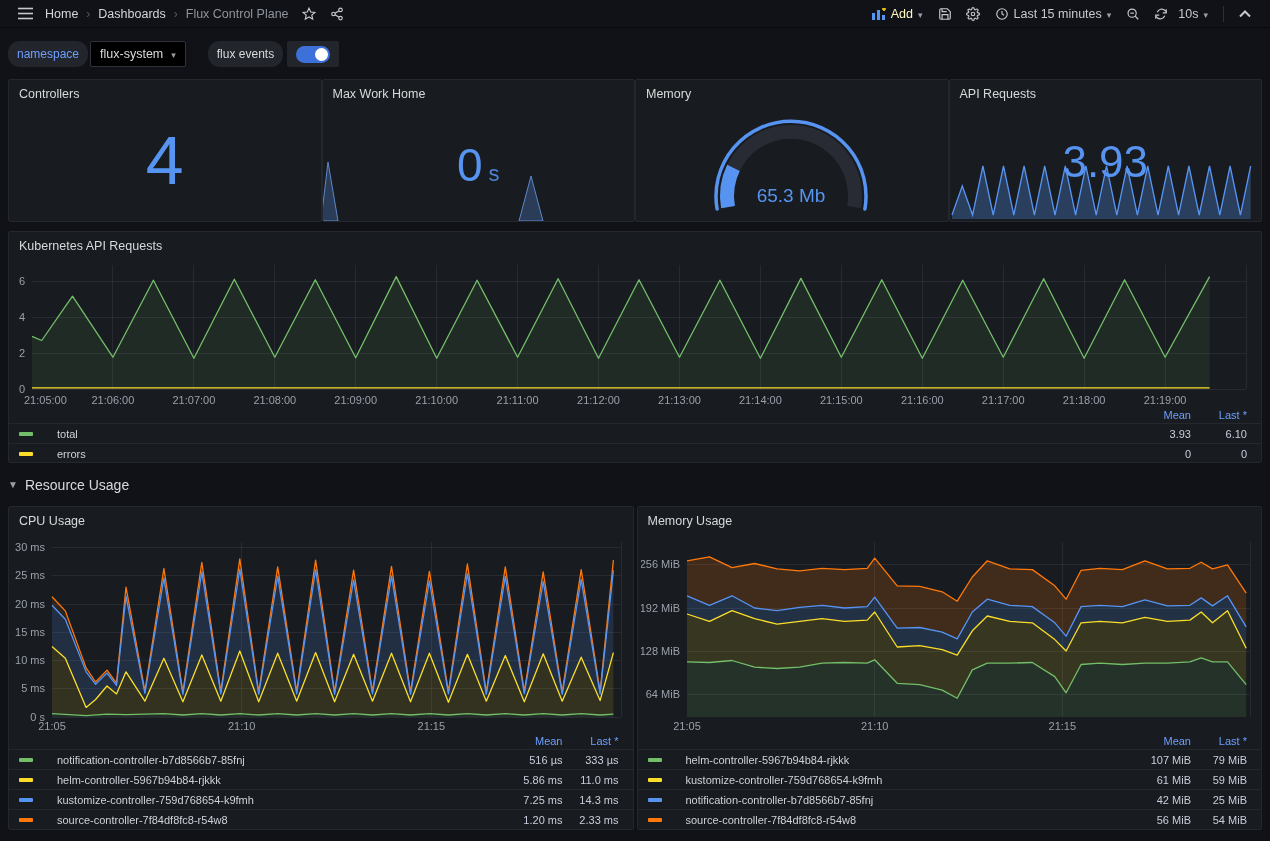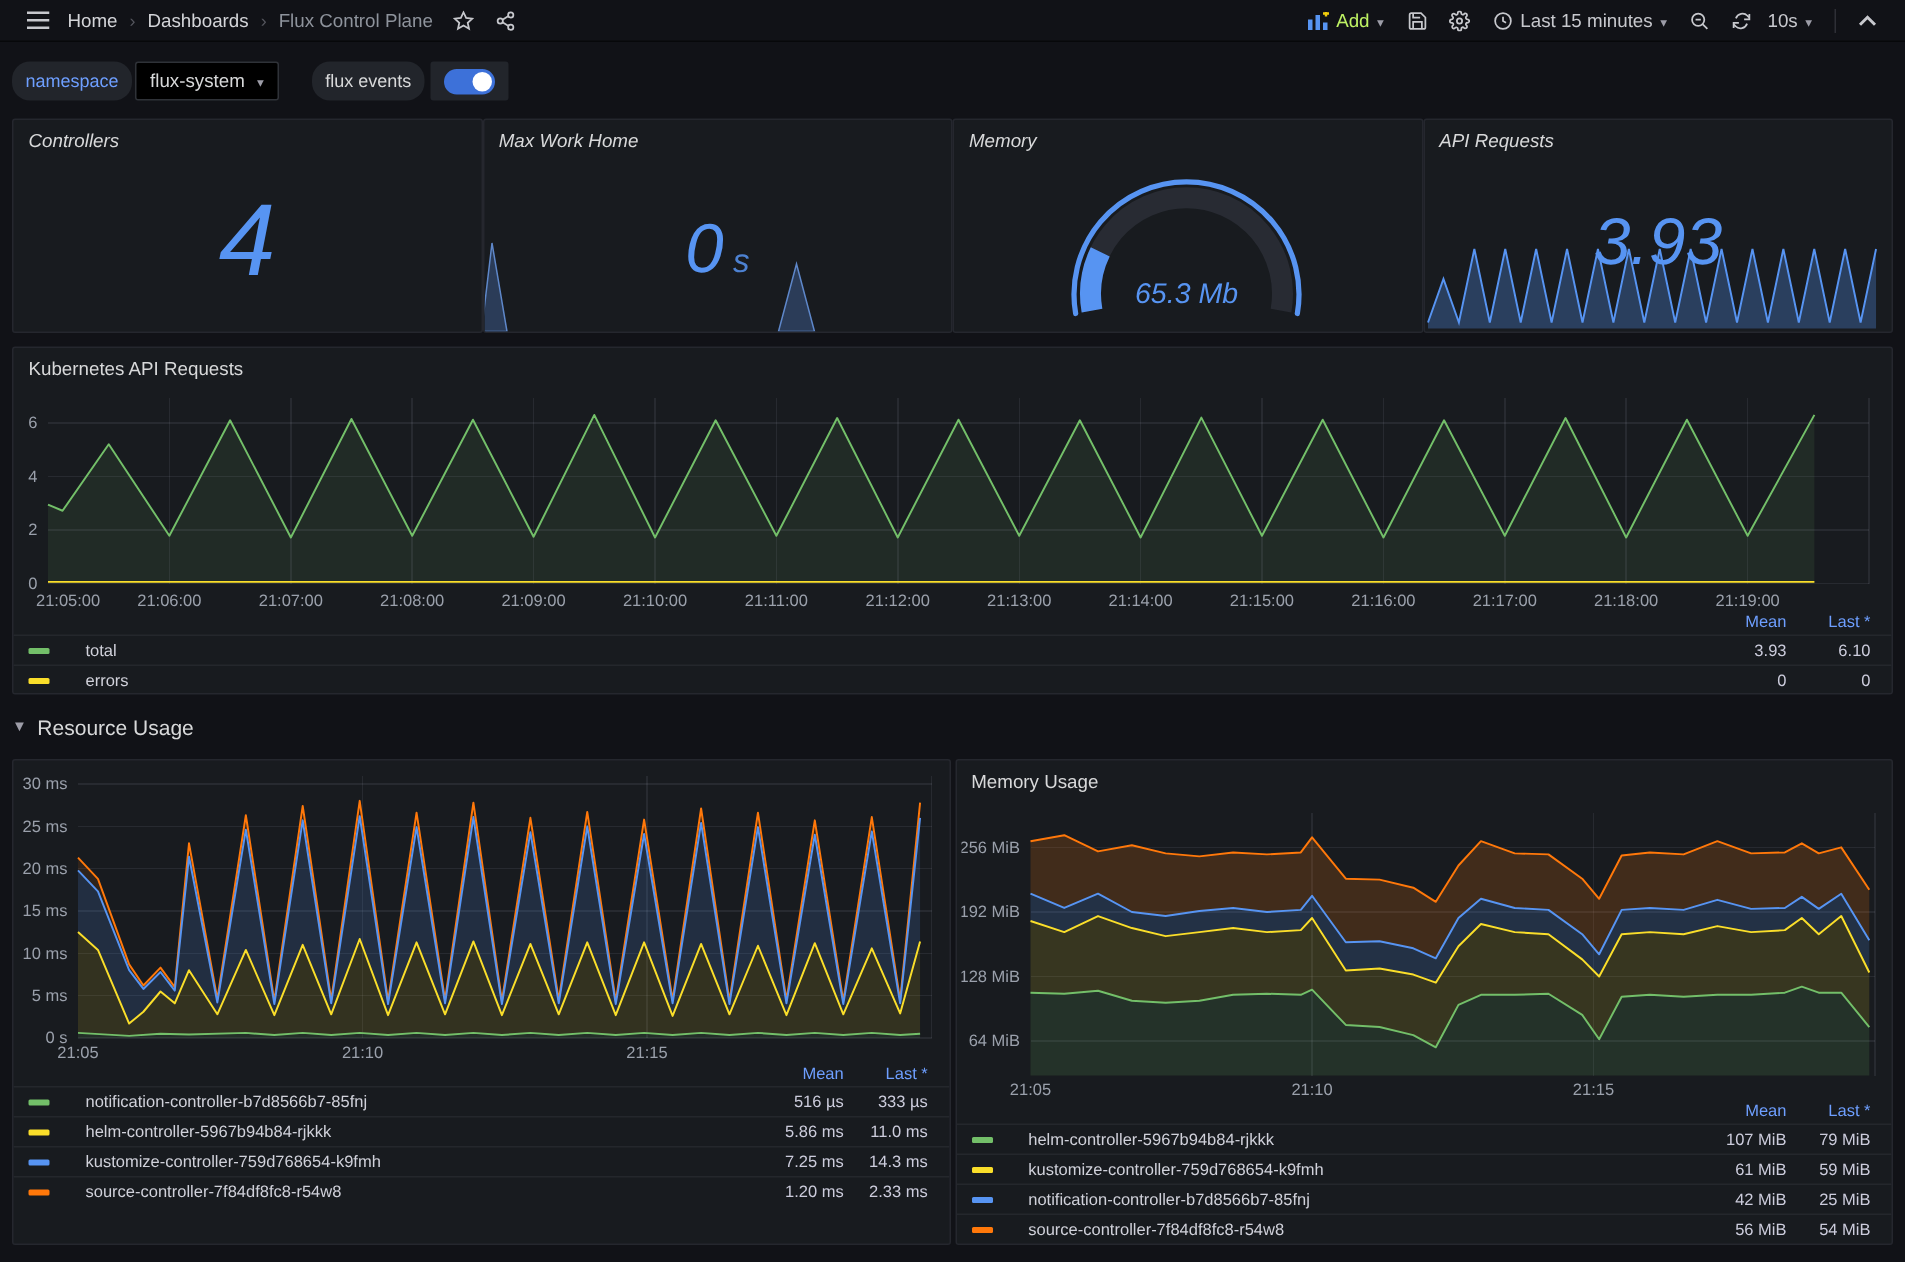--- a/index.html
+++ b/index.html
@@ -11,36 +11,36 @@
   .nav-left,.nav-right{display:flex;align-items:center;gap:2px;}
   .nav-right{margin-left:auto;}
   .icon-btn{display:flex;align-items:center;justify-content:center;width:26px;height:24px;
             color:#9d9da8;cursor:pointer;border-radius:2px;}
   .crumb{color:#d4d5d9;padding:0 5px;cursor:pointer;}
   .crumb.current{color:#8e939c;cursor:default;}
   .crumb-sep{color:#55565e;font-size:12px;padding:0 1px;}
   .nav-item{display:flex;align-items:center;gap:5px;color:#c7c8cd;padding:0 7px;height:24px;
             cursor:pointer;border-radius:2px;white-space:nowrap;}
   .nav-item .lbl{font-size:12.5px;}
-  .add-label{color:#bef264;font-weight:500;}
+  .add-label{color:#fef9c3;font-weight:500;}
   .chev{font-size:9px;color:#9d9da8;transform:translateY(1px);}
   .nav-divider{width:1px;height:16px;background:#2e2f36;margin:0 6px;}
   
   .subbar{display:flex;align-items:center;margin:13px 8px 0 8px;height:26px;gap:2px;}
   .var-label{background:#22252b;color:#6e9fff;font-weight:500;height:26px;display:flex;
              align-items:center;padding:0 9px;border-radius:12px;font-size:12px;}
   .var-value{background:#000000;border:1px solid #2f3238;color:#d8d9da;height:24px;display:flex;
              align-items:center;gap:8px;padding:0 9px;border-radius:2px;font-size:12.5px;cursor:pointer;}
   .gap18{width:18px;}
   .toggle-wrap{background:#22252b;height:26px;display:flex;align-items:center;padding:0 9px;
                border-radius:2px;margin-left:2px;}
   .toggle{width:34px;height:17px;border-radius:9px;background:#3d71d9;position:relative;cursor:pointer;}
   .toggle .knob{position:absolute;right:2px;top:2px;width:13px;height:13px;border-radius:50%;background:#fff;}
   
-  .stats-row{display:flex;gap:0;margin:12px 8px 0 8px;height:143px;font-style:italic;}
+  .stats-row{display:flex;gap:0;margin:12px 8px 0 8px;height:143px;}
   .panel{background:#181b1f;border:1px solid #25272e;border-radius:2px;position:relative;overflow:hidden;}
   .stats-row .panel{flex:1;}
   .panel-title{font-size:12.5px;color:#d8d9da;padding:7px 10px 4px 10px;position:relative;z-index:3;
                cursor:pointer;white-space:nowrap;}
   .stat-value{position:absolute;left:0;right:0;text-align:center;color:#5794f2;font-weight:500;
               z-index:2;line-height:1;}
   .v-controllers{top:46px;font-size:68px;}
   .v-mwq{top:62px;font-size:46px;}
   .v-mwq .unit{font-size:22px;opacity:.85;}
   .v-api{top:60px;font-size:44px;}
@@ -273,20 +273,21 @@
     </div>
 </div>
 
 <div class="section-row">
   <span class="section-chev">▼</span>
   <span>Resource Usage</span>
 </div>
 
 <div class="row-bottom">
   <div class="panel">
+    <div class="panel-title">CPU Usage</div>
     <svg width="619" height="201" style="display:block;margin:0 3px;">
         <line class="grid" x1="40" y1="185.0" x2="609" y2="185.0"></line>
         <text class="tick" x="33" y="188.5" text-anchor="end">0 s</text>
         <line class="grid" x1="40" y1="156.8" x2="609" y2="156.8"></line>
         <text class="tick" x="33" y="160.3" text-anchor="end">5 ms</text>
         <line class="grid" x1="40" y1="128.5" x2="609" y2="128.5"></line>
         <text class="tick" x="33" y="132" text-anchor="end">10 ms</text>
         <line class="grid" x1="40" y1="100.3" x2="609" y2="100.3"></line>
         <text class="tick" x="33" y="103.8" text-anchor="end">15 ms</text>
         <line class="grid" x1="40" y1="72.1" x2="609" y2="72.1"></line>

